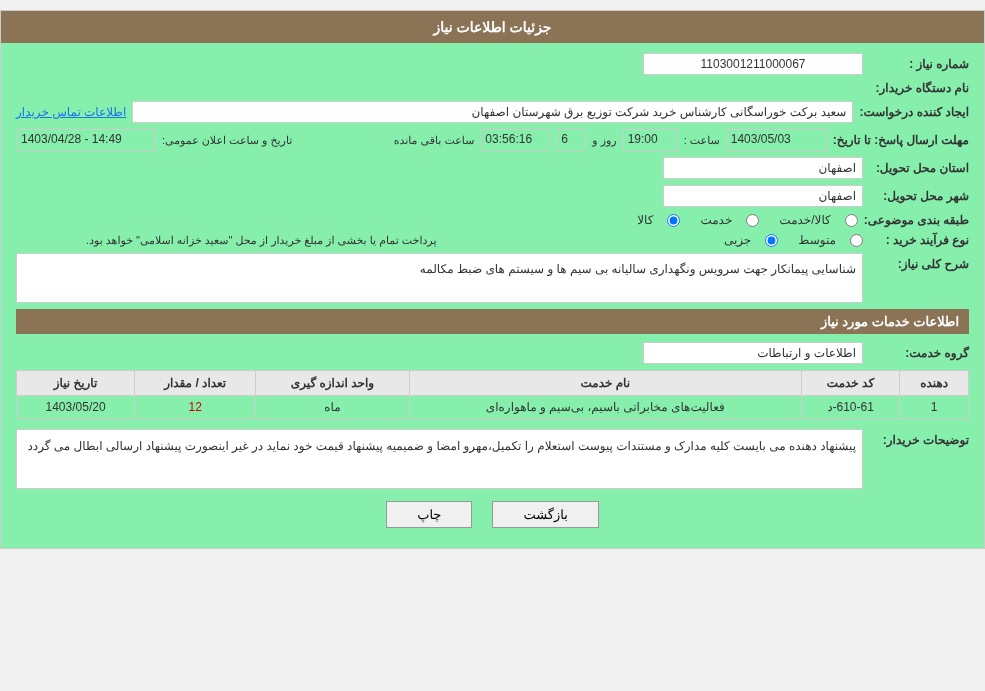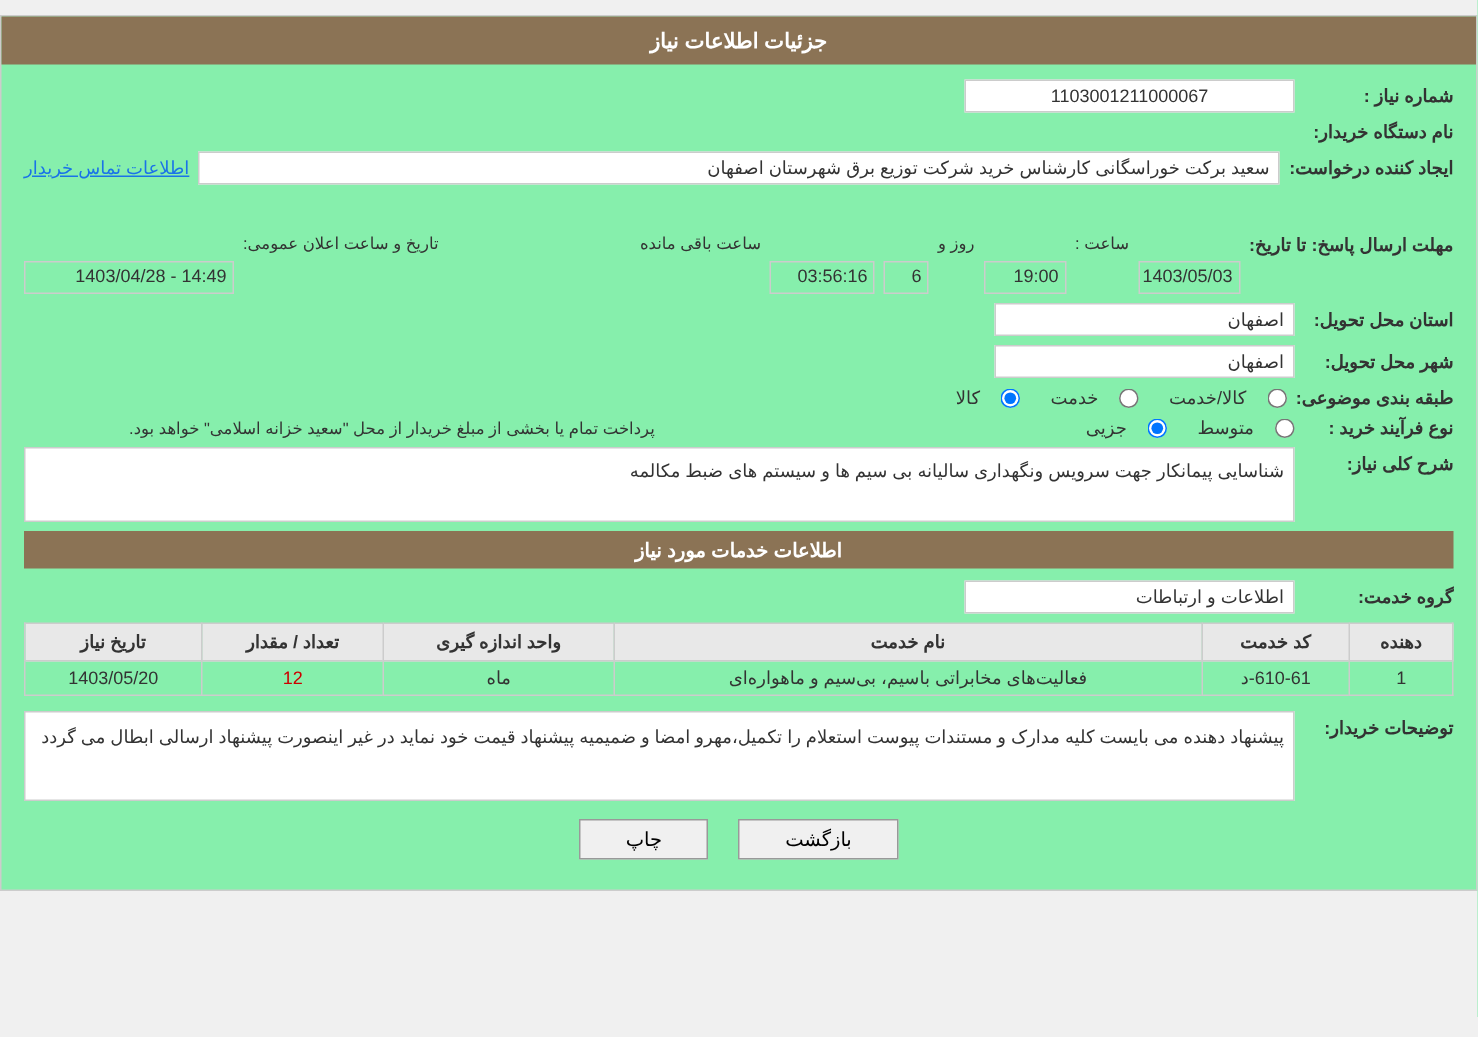--- a/index.html
+++ b/index.html
@@ -55,22 +55,21 @@
       white-space: nowrap;
     }
     .inline-label {
       white-space: nowrap;
       font-size: 11px;
     }
     .small-input {
       border: 1px solid #ccc;
       padding: 2px 4px;
       height: 22px;
-      text-align: right;
-      margin-top: 45px;
+      text-align: left;
     }
     .radio-group {
       display: flex;
       gap: 12px;
       align-items: center;
       flex: 1;
       justify-content: flex-end;
     }
     .radio-item {
       display: flex;
@@ -128,21 +127,21 @@
     }
     .btn-back {
       background: #f0f0f0;
     }
     .btn-print {
       background: #f0f0f0;
     }
     .section-header {
       background: #8B7355;
       color: #fff;
-      text-align: center;
+      text-align: right;
       padding: 5px 10px;
       font-size: 13px;
       font-weight: bold;
       margin-bottom: 8px;
     }
   </style>
 </head>
 <body>
 
 <div class="page-wrapper">
@@ -163,21 +162,21 @@
     </div>
 
     <div class="form-row">
       <span class="form-label">ایجاد کننده درخواست:</span>
       <div class="form-value" style="flex:1;">سعید برکت خوراسگانی کارشناس خرید شرکت توزیع برق شهرستان اصفهان</div>
       <span class="link-text">اطلاعات تماس خریدار</span>
     </div>
 
     <div class="form-row">
       <span class="form-label">مهلت ارسال پاسخ: تا تاریخ:</span>
-      <div class="small-input" style="width:68px;">1403/05/03</div>
+      <div class="small-input" style="width:101px;">1403/05/03</div>
       <span class="inline-label">ساعت :</span>
       <div class="small-input" style="width:55px;">19:00</div>
       <span class="inline-label">روز و</span>
       <div class="small-input" style="width:30px;">6</div>
       <div class="small-input" style="width:70px;">03:56:16</div>
       <span class="inline-label">ساعت باقی مانده</span>
       <div style="flex:1;"></div>
       <span class="inline-label">تاریخ و ساعت اعلان عمومی:</span>
       <div class="small-input" style="width:140px; direction:ltr;">1403/04/28 - 14:49</div>
     </div>

